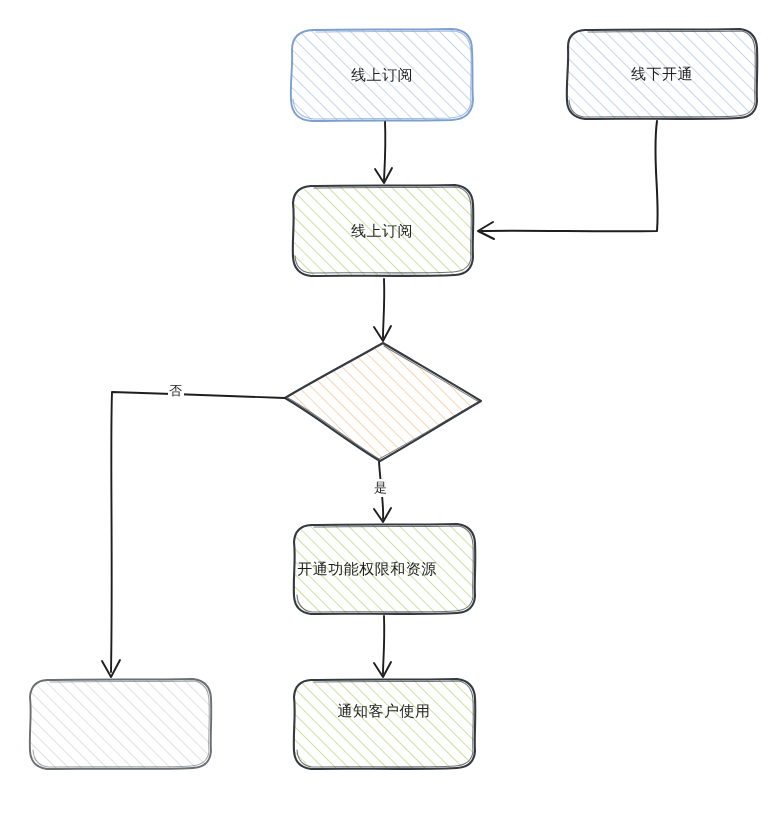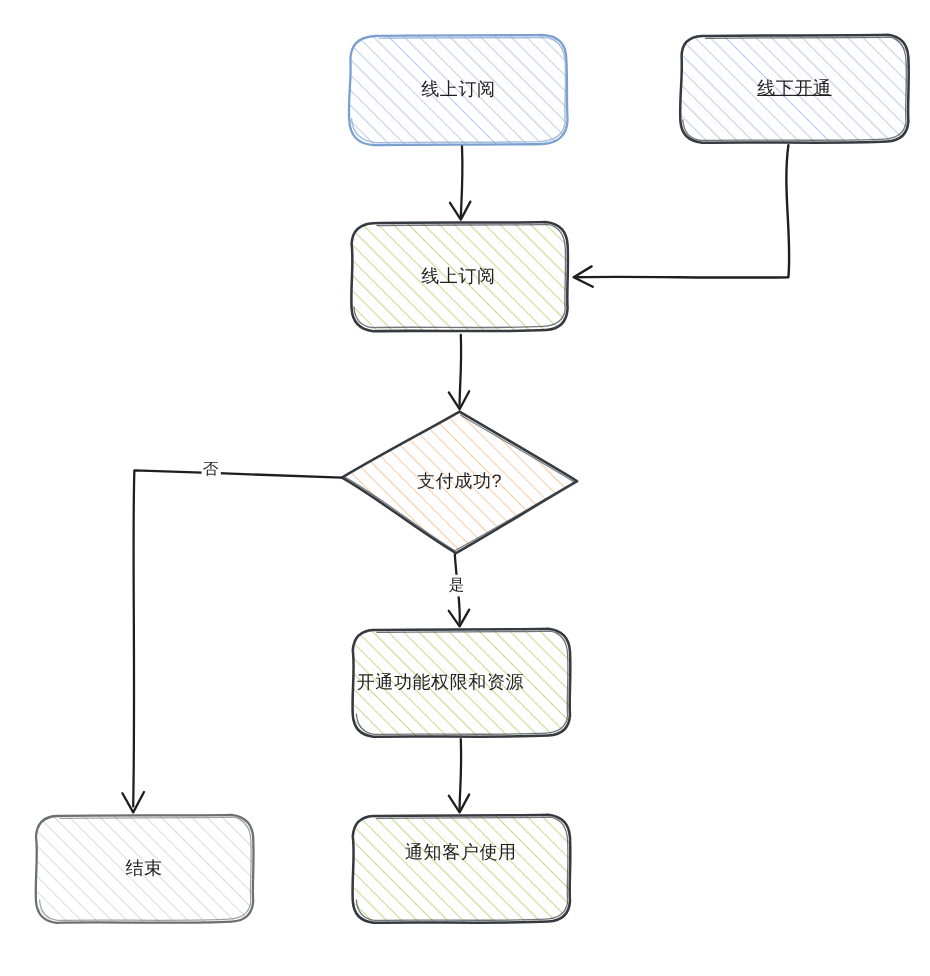--- a/index.html
+++ b/index.html
@@ -126,29 +126,27 @@
 
     
     <g>
       <path d="M384,616 C385,645 383,660 383,674" fill="none" stroke="#1e1e1e" stroke-width="1.9" stroke-linecap="round"></path>
       <path d="M374,663 L383,677 L391,662" fill="none" stroke="#1e1e1e" stroke-width="1.9" stroke-linecap="round" stroke-linejoin="round"></path>
     </g>
   </svg>
 
   <div class="node-label" style="left:291px;top:29px;width:182px;height:92px;">线上订阅</div>
 
-  <div class="node-label" style="left:567px;top:29px;width:190px;height:90px;text-decoration:underline;">线下开通</div>
+  <div class="node-label" style="left:567px;top:29px;width:190px;height:90px;">线下开通</div>
 
   <div class="node-label" style="left:291px;top:185px;width:182px;height:92px;">线上订阅</div>
 
-  <div class="node-label" style="left:285px;top:343px;width:196px;height:118px;">支付成功?</div>
 
   <div class="node-label" style="left:293px;top:524px;width:148px;height:90px;">开通功能权限和资源</div>
 
-  <div class="node-label" style="left:29px;top:679px;width:182px;height:90px;">结束</div>
 
   <div class="node-label" style="left:293px;top:679px;width:182px;height:64px;">通知客户使用</div>
 
   <div class="edge-label" style="left:168px;top:382px;">否</div>
 
   <div class="edge-label" style="left:373px;top:479px;">是</div>
 
 </div>
 
 </body></html>

